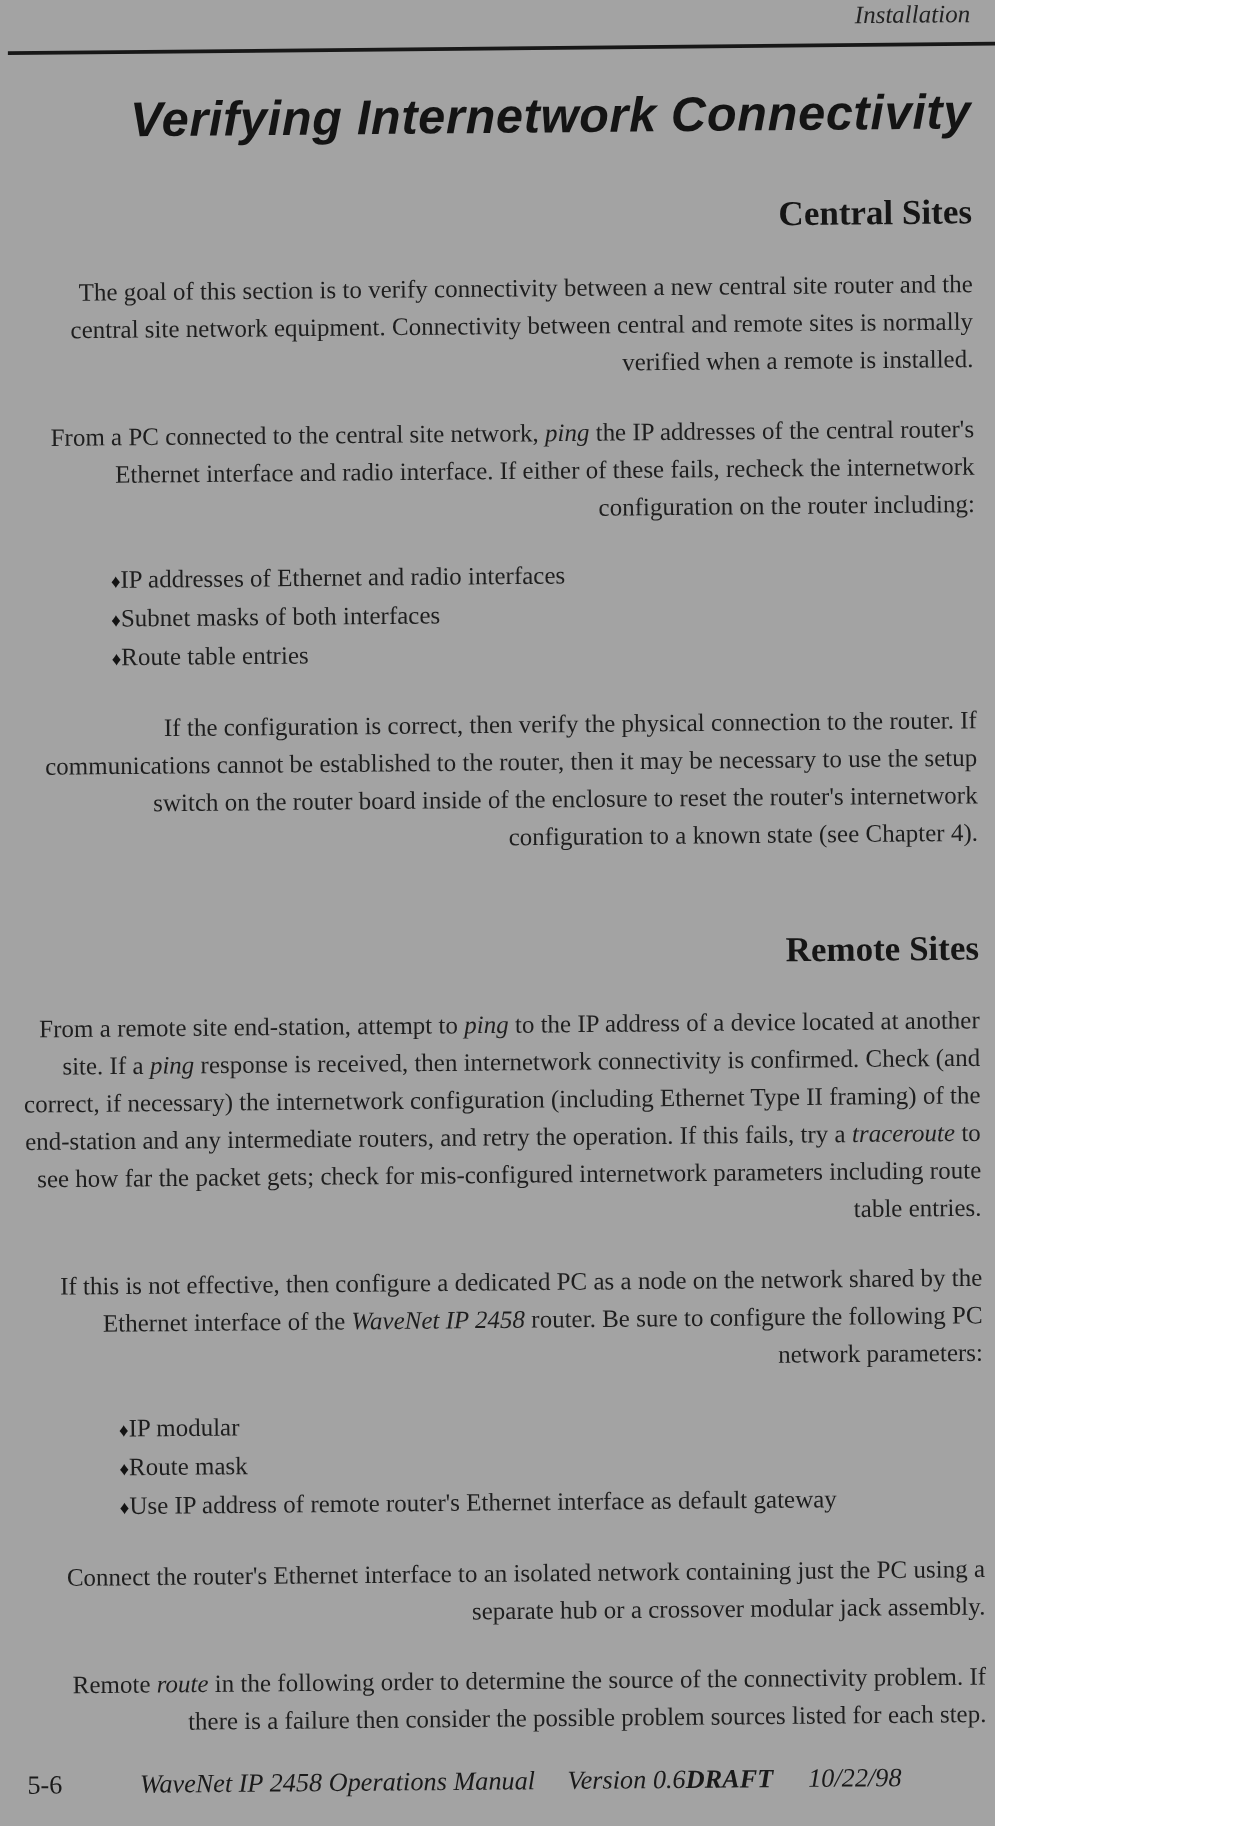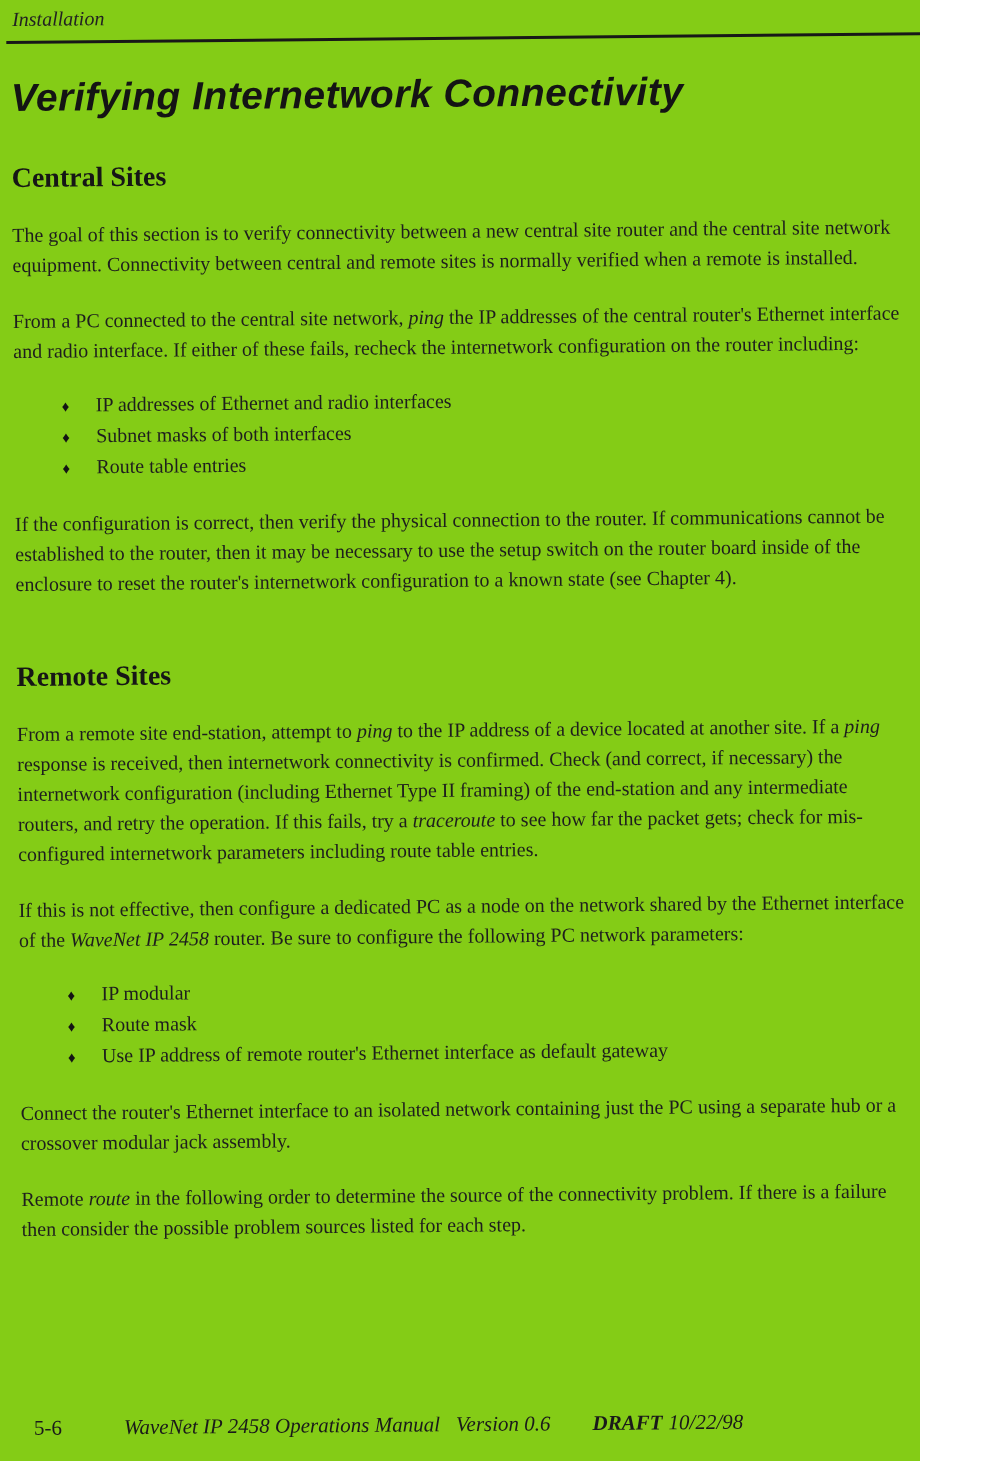--- a/index.html
+++ b/index.html
@@ -1,23 +1,24 @@
 <!DOCTYPE html>
 <html><head>
 <meta charset="utf-8">
 <style>
   html, body { margin: 0; padding: 0; background: #ffffff; }
   .page {
     position: relative;
-    width: 920px;
+    width: 796px;
     height: 1461px;
-    background: #84cc16;
+    background: #a3a3a3;
     overflow: hidden;
     font-family: "Liberation Serif", serif;
     color: #1e1e1e;
+    text-align: right;
   }
   .tilt {
     transform: rotate(-0.55deg);
     transform-origin: 10px 10px;
     padding: 8px 20px 0 10px;
   }
   .running-header {
     font-style: italic;
     font-size: 20px;
     color: #222;
@@ -75,25 +76,25 @@
     left: 12px;
     bottom: 20px;
     width: 960px;
     font-size: 21px;
     display: flex;
     align-items: baseline;
     transform: rotate(-0.5deg);
     transform-origin: left bottom;
     color: #1a1a1a;
   }
-  .footer .page-num { margin-left: 22px; }
+  .footer .page-num { margin-left: 10px; }
   .footer .manual-title { margin-left: 62px; font-style: italic; }
-  .footer .version { margin-left: 16px; font-style: italic; }
-  .footer .draft { font-style: italic; font-weight: bold; margin-left: 42px; }
-  .footer .date { margin-left: 6px; font-style: italic; }
+  .footer .version { margin-left: 26px; font-style: italic; }
+  .footer .draft { font-style: italic; font-weight: bold; }
+  .footer .date { margin-left: 28px; font-style: italic; }
 </style>
 </head>
 <body>
 
 <div class="page">
   <div class="tilt">
 
     <div class="running-header">Installation</div>
     <div class="header-rule"></div>
 

